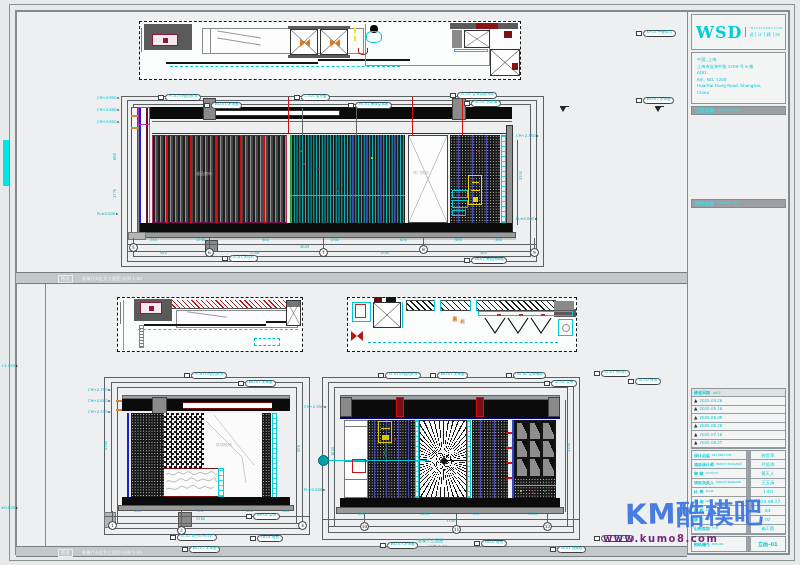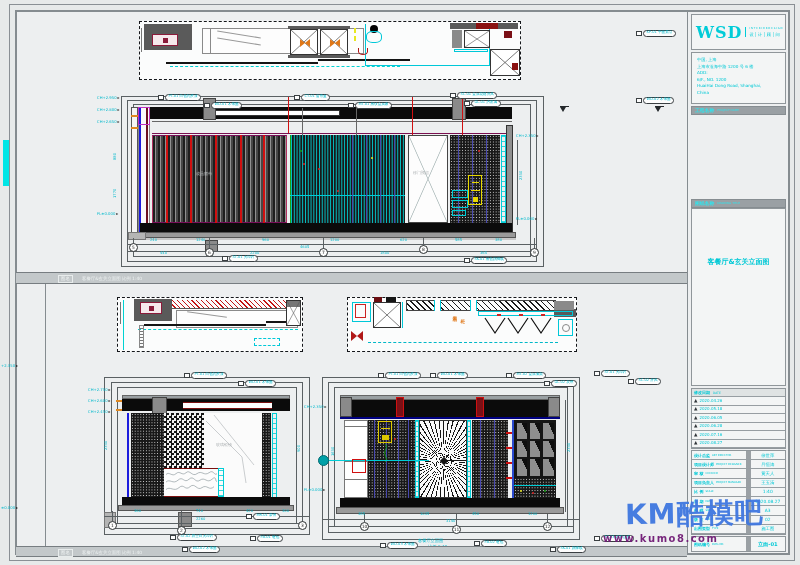--- a/index.html
+++ b/index.html
@@ -601,23 +601,20 @@
 
   <div class="tbhdr" style="top:106px">
     <span class="h1">工程名称</span>
     <span class="h2">PROJECT NAME</span>
   </div>
 
   <div class="tbhdr" style="top:199px">
     <span class="h1">图纸名称</span>
     <span class="h2">DRAWING TITLE</span>
   </div>
-  <div class="tbbox" style="top:207.5px;height:178px;text-align:center;padding-top:48px">
-    <div style="font-size:7px;font-weight:bold;color:#00c9d6">客餐厅&amp;玄关立面图</div>
-  </div>
 
   <div class="tbbox" style="top:388px;height:61px;display:flex;flex-direction:column">
     <div style="height:8px;background:#dfe3e3;border-bottom:0.8px solid #979ea2;display:flex;align-items:center;gap:3px;padding-left:2px">
       <span style="font-size:4px;color:#00c9d6;font-weight:bold">修改日期</span>
       <span style="font-size:3px;color:#00c9d6">DATE</span>
     </div>
     <div style="display:flex;flex-direction:column;flex:1">
 
     <div class="revrow">
           <span class="tri-i">▲</span>

